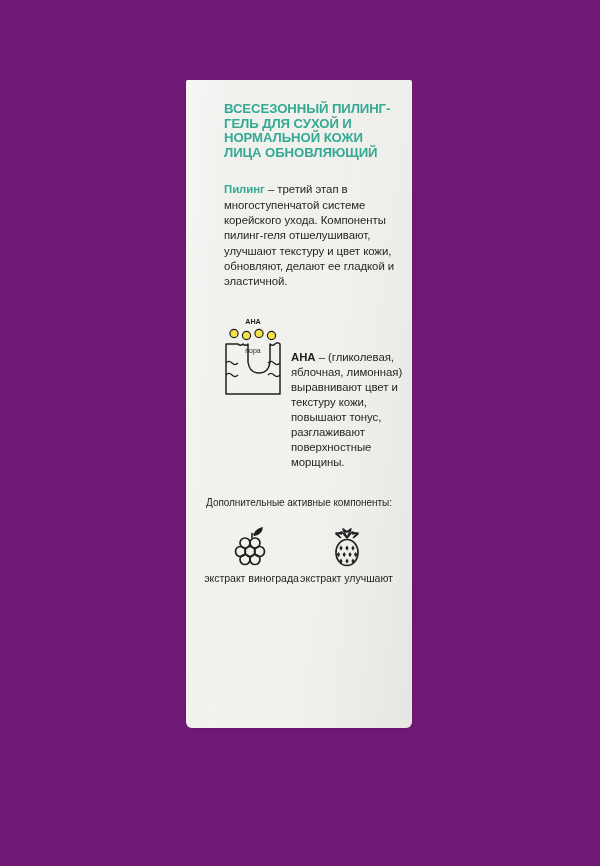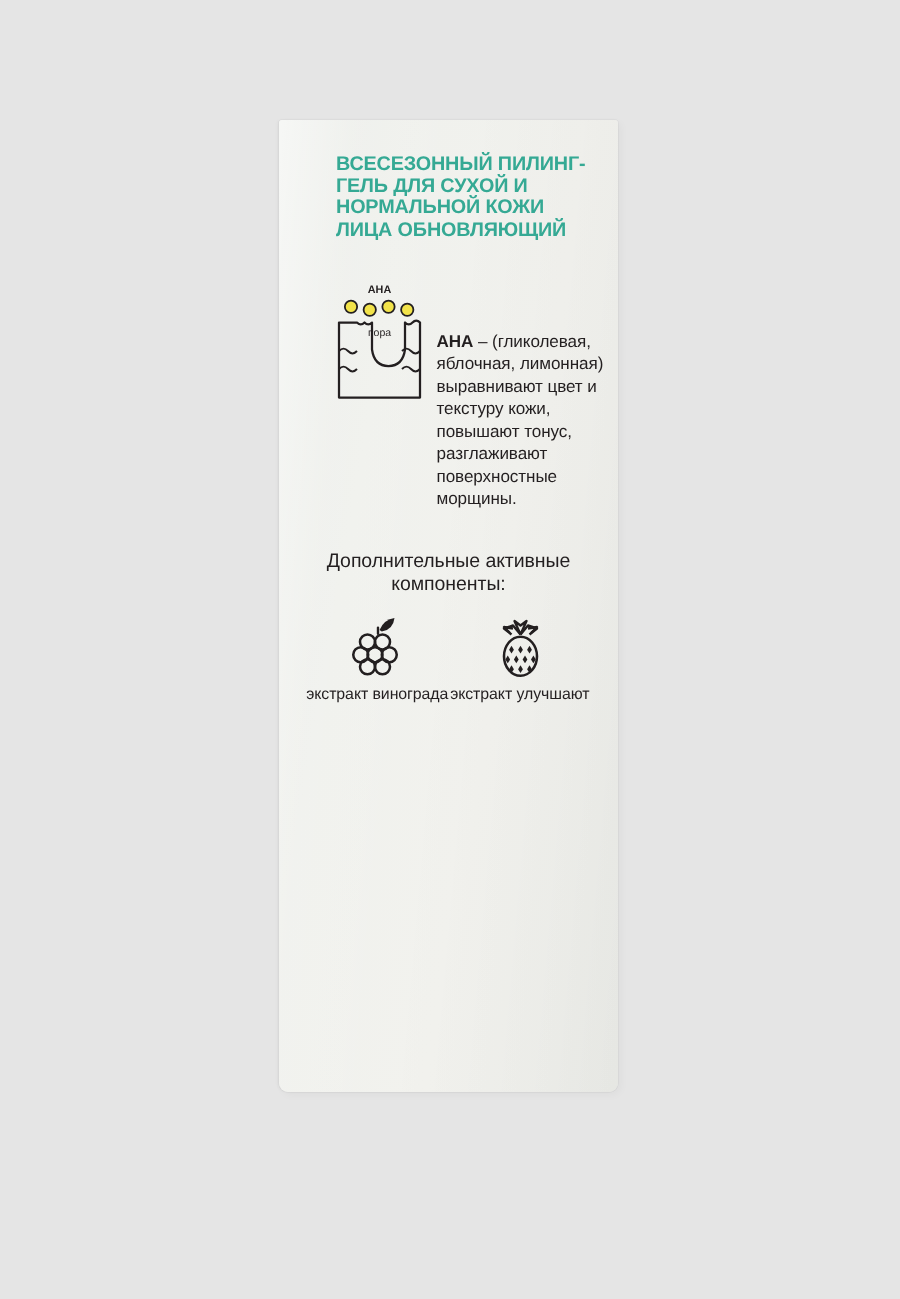--- a/index.html
+++ b/index.html
@@ -13,21 +13,21 @@
     position: relative;
     overflow: hidden;
     font-family: "Liberation Sans", sans-serif;
     -webkit-font-smoothing: antialiased;
   }
 
   
   #photo-backdrop {
     position: absolute;
     inset: 0;
-    background: #e5e5e5;
+    background: #701a75;
   }
 
   
   #package-panel {
     position: absolute;
     left: 186px;
     top: 80px;
     width: 226px;
     height: 648px;
     background: linear-gradient(100deg, #eceeea 0%, #f0f1ed 28%, #f2f2ee 62%, #eeefeb 100%);
@@ -102,21 +102,21 @@
     margin-top: 37px;
   }
   #aha-title {
     font-weight: bold;
   }
 
   
   #extras-heading {
     margin: 26px 0 0 0;
     text-align: center;
-    font-size: 13px;
+    font-size: 10px;
     line-height: 14.5px;
     color: #231f20;
     letter-spacing: -0.05px;
   }
   #extras-grid {
     margin: 12px auto 0 auto;
     width: 190px;
     display: grid;
     grid-template-columns: 1fr 1fr;
     row-gap: 6px;
@@ -146,20 +146,23 @@
 
 <div id="photo-backdrop">
 
   <div id="package-panel">
     <div id="panel-sheen"></div>
 
     <div class="panel-content">
 
       <div id="product-headline">ВСЕСЕЗОННЫЙ ПИЛИНГ-ГЕЛЬ ДЛЯ СУХОЙ И НОРМАЛЬНОЙ КОЖИ ЛИЦА ОБНОВЛЯЮЩИЙ</div>
 
+      <div id="intro-paragraph">
+        <span class="accent-word">Пилинг</span><span> – третий этап в многоступенчатой системе корейского ухода. Компоненты пилинг-геля отшелушивают, улучшают текстуру и цвет кожи, обновляют, делают ее гладкой и эластичной.</span>
+      </div>
 
       <div id="aha-block">
 
         <div id="pore-illustration">
           <svg width="58" height="86" viewBox="0 0 58 86" fill="none">
 
             <text x="29" y="9" font-family="Liberation Sans, sans-serif" font-size="7.2" font-weight="bold" fill="#231f20" text-anchor="middle">AHA</text>
 
             <circle cx="10" cy="18.5" r="4.1" fill="#f2e34a" stroke="#231f20" stroke-width="1.2"></circle>
             <circle cx="22.5" cy="20.5" r="4.1" fill="#f2e34a" stroke="#231f20" stroke-width="1.2"></circle>

